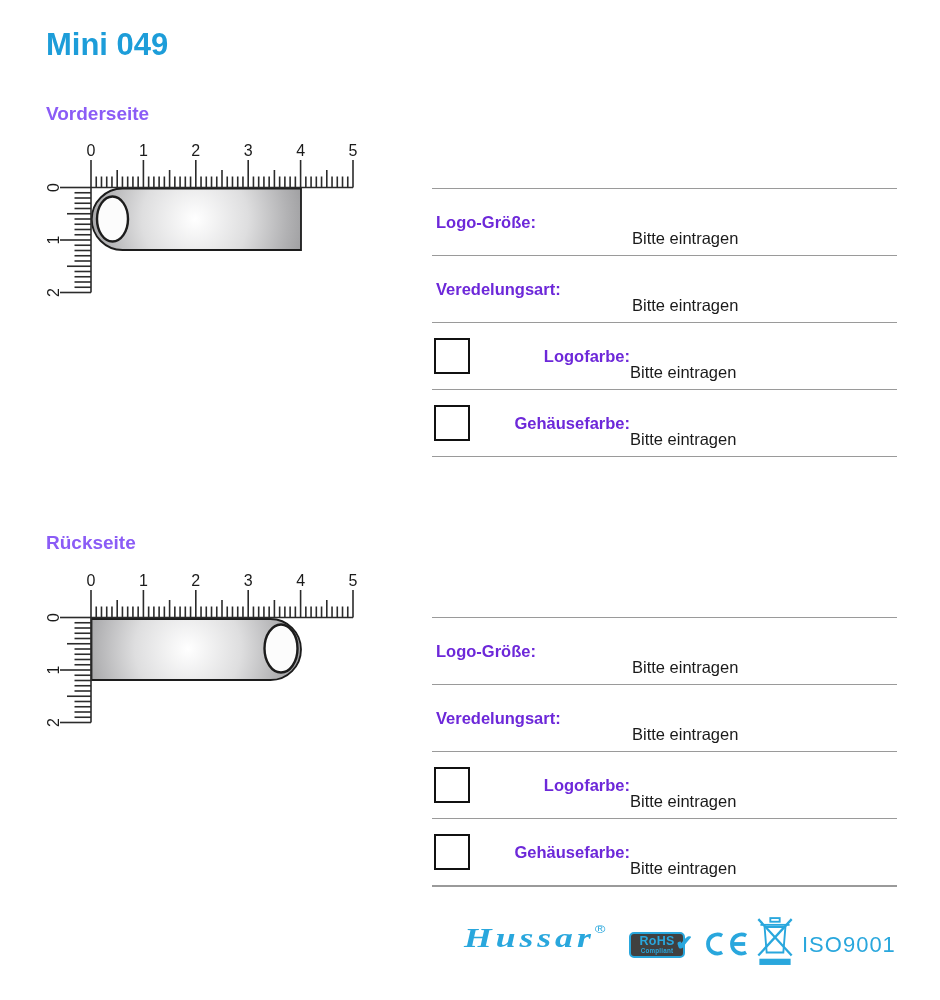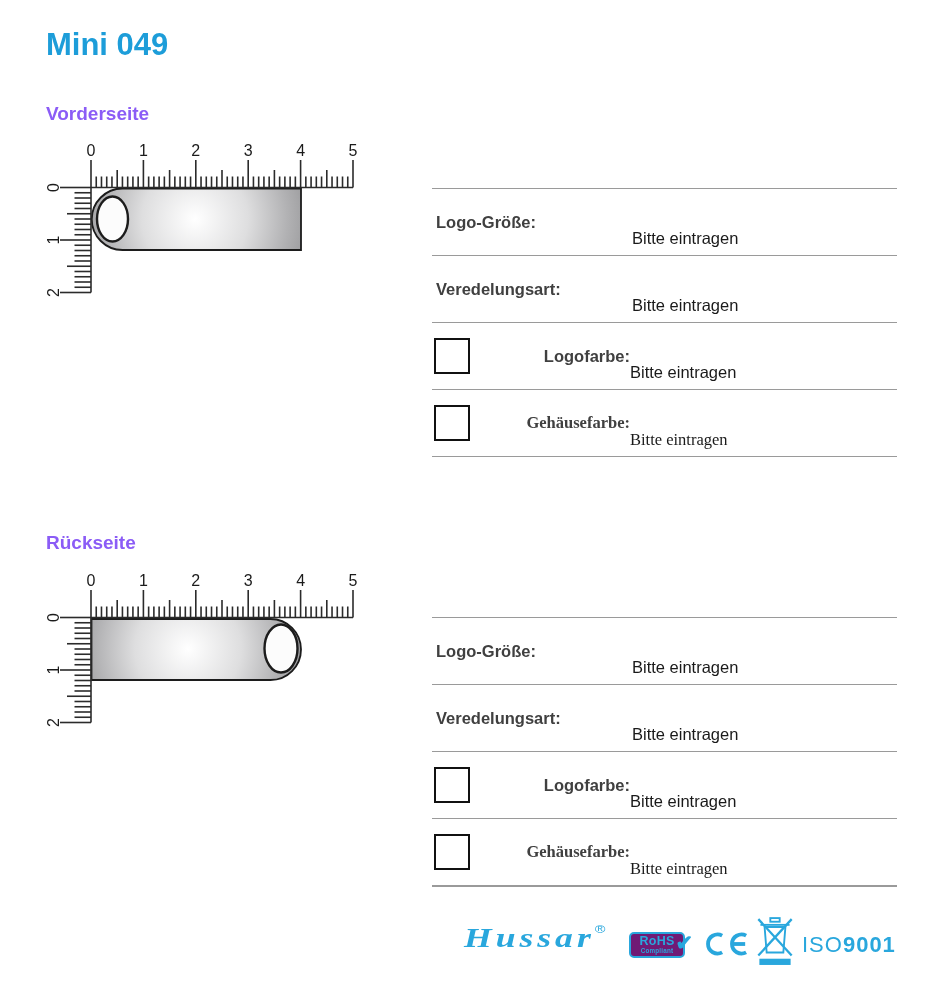--- a/index.html
+++ b/index.html
@@ -15,44 +15,44 @@
   .diagram{position:absolute;left:38px;width:340px;height:175px;}
   #front-diagram{top:131px;}
   #back-diagram{top:561px;}
   .tick{stroke:#2b2b2b;stroke-width:1.6;fill:none;}
   .rnum{font-family:"Liberation Sans",sans-serif;font-size:16px;fill:#1b1b1b;}
 
   .form{position:absolute;left:432px;width:465px;}
   #front-form{top:188px;}
   #back-form{top:617px;}
   .form .row{height:66px;border-top:1px solid #9a9a9a;display:flex;align-items:center;}
-  .form .row:last-child{border-bottom:1px solid #9a9a9a;font-family:Liberation Serif, serif;}
+  .form .row:last-child{border-bottom:1px solid #9a9a9a;}
   #back-form .row:last-child{border-bottom:2px solid #9a9a9a;}
-  .field-label{color:#404040;font-weight:bold;font-size:16.5px;}
+  .field-label{color:#6d28d9;font-weight:bold;font-size:16.5px;}
   .row.plain .field-label{margin-left:4px;width:196px;}
   .row.with-box .field-label{width:147px;text-align:right;}
   .field-value{color:#1a1a1a;font-size:16.5px;margin-top:33px;}
   .checkbox{width:32px;height:32px;background:#fff;border:2.5px solid #111;
     margin-left:2px;margin-right:13px;flex:0 0 auto;}
 
   .footer{position:absolute;left:464px;top:915px;width:460px;height:55px;}
   .footer *{color:#29a7dd;}
   .brand-wrap{position:absolute;left:0;top:8px;transform:scaleX(1.32);transform-origin:left top;}
   .brand{font-family:"Liberation Serif",serif;font-style:italic;font-weight:bold;
     font-size:27px;letter-spacing:3px;line-height:1;}
   .reg{font-size:11px;vertical-align:14px;letter-spacing:0;}
   .rohs-badge{position:absolute;left:165px;top:17px;width:52px;height:22px;
-    border:2px solid #29a7dd;border-radius:5px;text-align:center;background:#701a75;}
+    border:2px solid #29a7dd;border-radius:5px;text-align:center;background:#404040;}
   .rohs-line1{display:block;font-size:12.5px;font-weight:bold;line-height:12px;margin-top:1px;letter-spacing:0.3px;}
   .rohs-line2{display:block;font-size:6.3px;font-weight:bold;line-height:7px;letter-spacing:0.2px;}
   .rohs-check{position:absolute;right:-10px;top:-3px;font-size:21px;font-weight:bold;}
   .ce-mark{position:absolute;left:239px;top:16px;}
   .weee{position:absolute;left:291px;top:1px;}
   .iso{position:absolute;left:338px;top:17px;font-size:22px;letter-spacing:1px;white-space:nowrap;}
-  .iso b{font-weight:bold;}
+  .iso b{font-weight:normal;}
 </style>
 </head>
 <body>
 
 <div id="page">
 
   <div class="page-title">Mini 049</div>
 
   <div class="section-heading" id="front-heading">Vorderseite</div>
 

